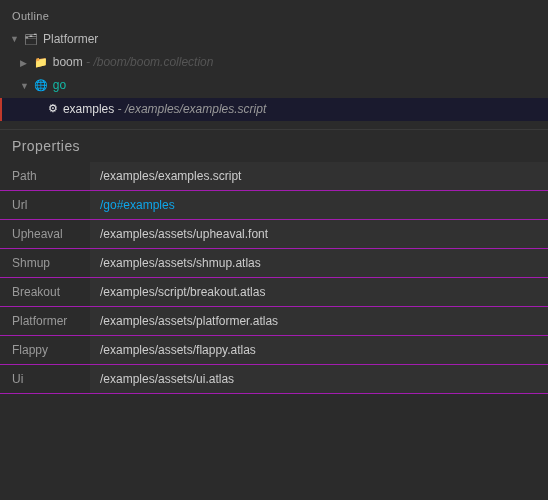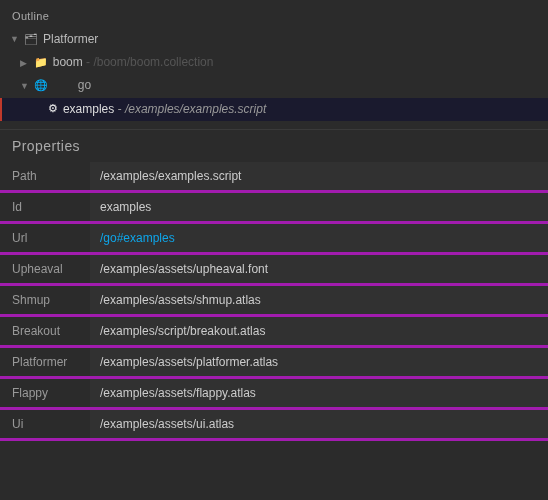--- a/index.html
+++ b/index.html
@@ -76,21 +76,21 @@
       padding: 8px 12px;
       color: #aaa;
       font-size: 14px;
       letter-spacing: 0.03em;
       background: #2b2b2b;
     }
 
     .property-row {
       display: flex;
       align-items: center;
-      border-bottom: 3px solid #a21caf;
+      border-bottom: 1px solid #a21caf;
       min-height: 28px;
     }
 
     .property-key {
       width: 90px;
       min-width: 90px;
       padding: 5px 12px;
       color: #999;
       font-size: 12px;
     }
@@ -126,45 +126,41 @@
 
     <div id="tree-container">
         <div class="tree-item" style="padding-left: 10px;">
           <span class="arrow" style="font-size: 9px; color: rgb(119, 119, 119); margin-right: 4px; min-width: 10px;">▼</span>
           <span class="icon" style="margin-right: 5px;">🗂</span>
           <span style="color: rgb(187, 187, 187);">Platformer</span>
         </div>
         <div class="tree-item" style="padding-left: 20px;">
           <span class="arrow" style="font-size: 9px; color: rgb(119, 119, 119); margin-right: 4px; min-width: 10px;">▶</span>
           <span class="icon" style="margin-right: 5px;">📁</span>
-          <span style="color: rgb(187, 187, 187);">boom<span style="color: rgb(85, 85, 85); "> - /boom/boom.collection</span></span>
+          <span style="color: rgb(187, 187, 187);">boom<span style="color: rgb(85, 85, 85); font-style: italic;"> - /boom/boom.collection</span></span>
         </div>
         <div class="tree-item" style="padding-left: 20px;">
           <span class="arrow" style="font-size: 9px; color: rgb(119, 119, 119); margin-right: 4px; min-width: 10px;">▼</span>
           <span class="icon" style="margin-right: 5px;">🌐</span>
-          <span style="color: #a3a3a3; margin-left: 25px;">go</span>
+          <span style="color: #14b8a6;">go</span>
         </div>
         <div class="tree-item selected" style="padding-left: 32px;">
           <span class="arrow" style="font-size: 9px; color: rgb(119, 119, 119); margin-right: 4px; min-width: 10px;"></span>
           <span class="icon" style="margin-right: 5px;">⚙</span>
           <span style="color: rgb(221, 221, 221);">examples<span style="color: rgb(153, 153, 153); font-style: italic;"> - /examples/examples.script</span></span>
         </div>
       </div>
   </div>
 
   <div class="properties-section">
     <div class="properties-header">Properties</div>
     <div id="props-container">
         <div class="property-row">
           <div class="property-key">Path</div>
           <div class="property-value">/examples/examples.script</div>
-        </div>
-        <div class="property-row">
-          <div class="property-key">Id</div>
-          <div class="property-value">examples</div>
         </div>
         <div class="property-row">
           <div class="property-key">Url</div>
           <div class="property-value muted">/go#examples</div>
         </div>
         <div class="property-row">
           <div class="property-key">Upheaval</div>
           <div class="property-value">/examples/assets/upheaval.font</div>
         </div>
         <div class="property-row">

